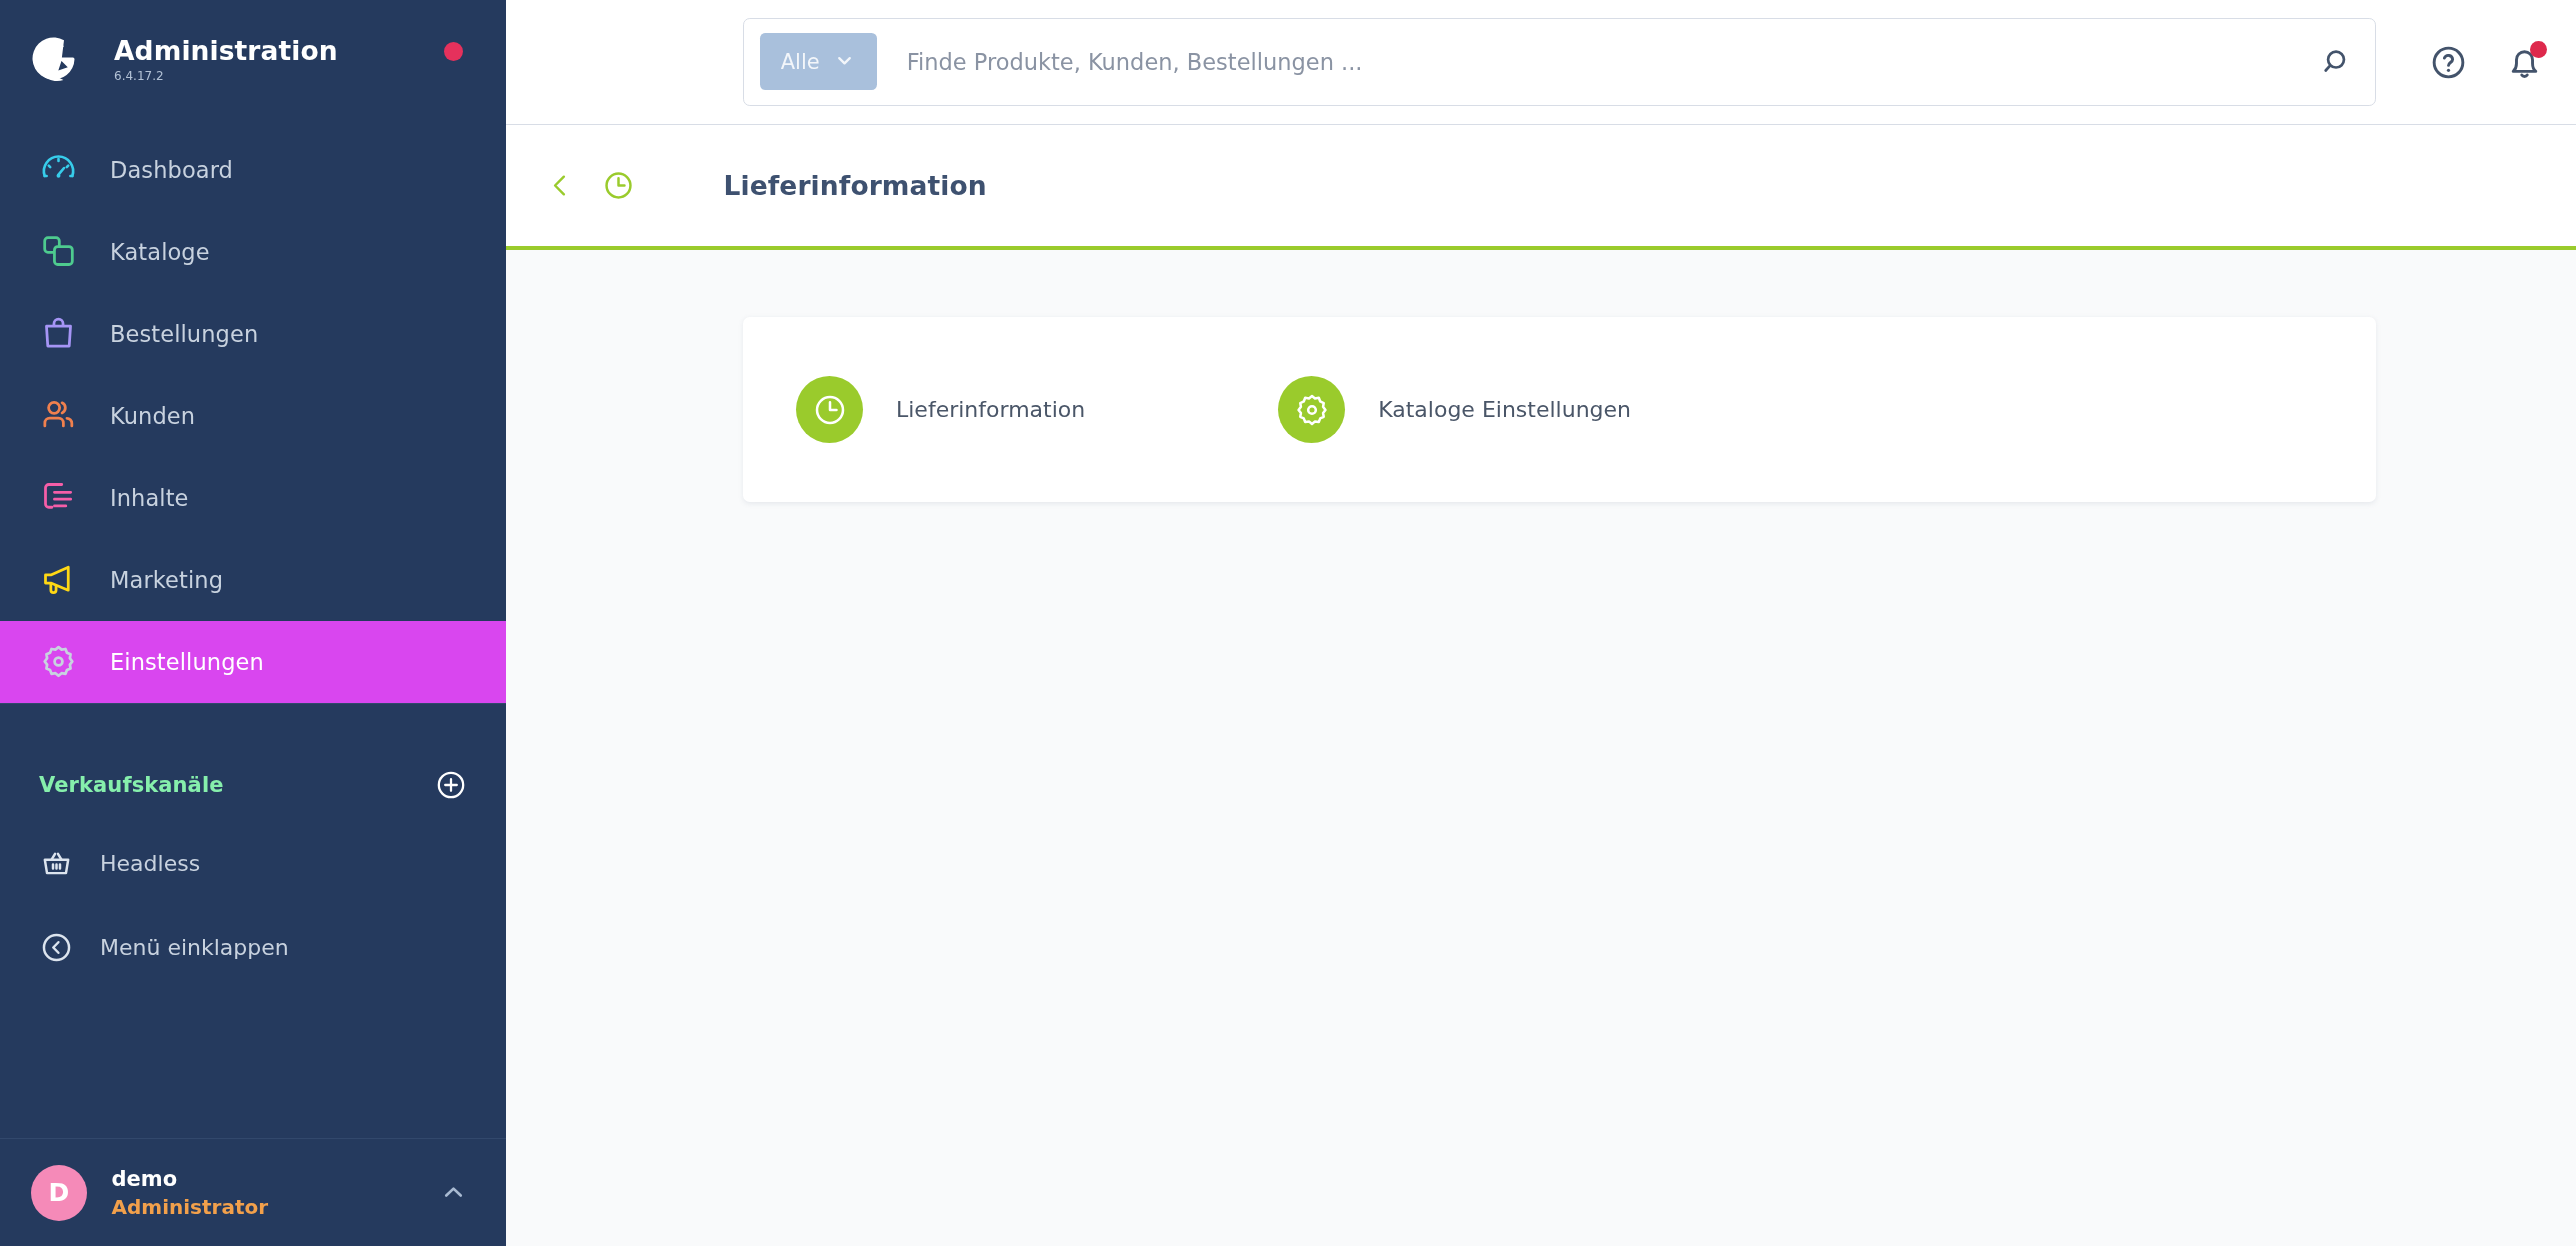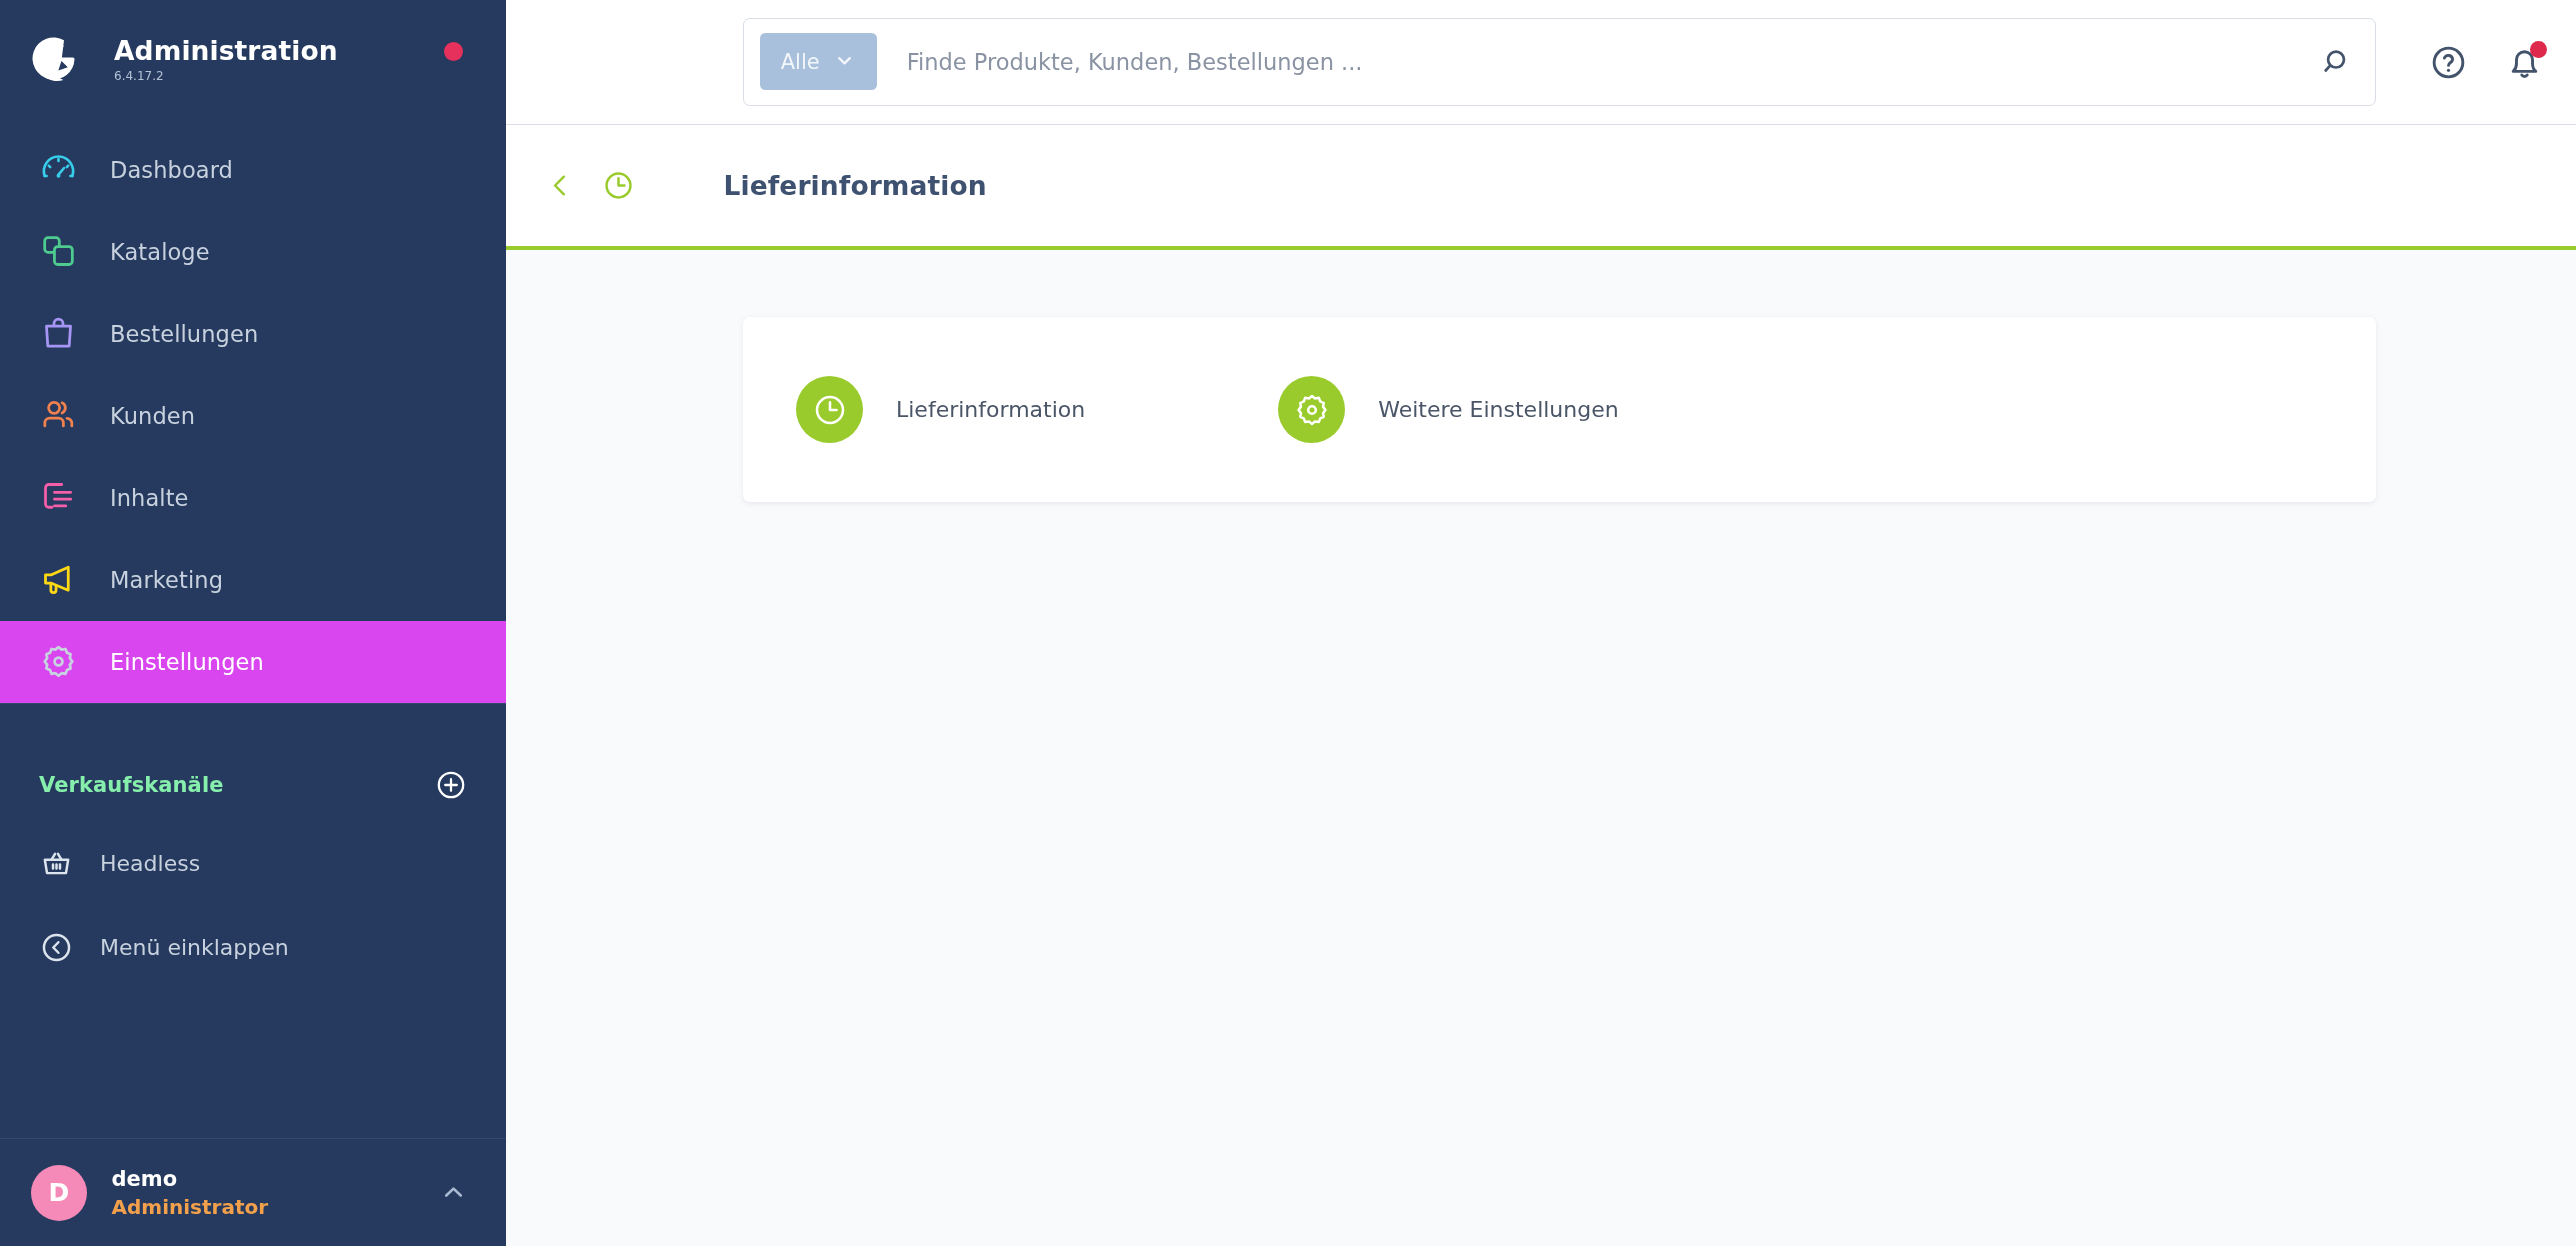--- a/index.html
+++ b/index.html
@@ -369,21 +369,21 @@
           <span class="action-label">Lieferinformation</span>
         </div>
 
         <div class="card-action">
           <span class="action-circle">
             <svg viewBox="0 0 24 24" width="38" height="38" fill="none" stroke="#FFFFFF" stroke-width="1.6" stroke-linejoin="round">
               <path d="M12 3.2l1.9 1.5 2.4-.4.9 2.3 2.2 1-.4 2.4L20.5 12l-1.5 1.9.4 2.4-2.2 1-.9 2.3-2.4-.4L12 20.8l-1.9-1.6-2.4.4-.9-2.3-2.2-1 .4-2.4L3.5 12l1.5-2 -.4-2.4 2.2-1 .9-2.3 2.4.4z"></path>
               <circle cx="12" cy="12" r="2.4"></circle>
             </svg>
           </span>
-          <span class="action-label">Weitere Einstellungen</span>
+          <span class="action-label">Kataloge Einstellungen</span>
         </div>
 
       </div>
     </div>
 
   </section>
 </div>
 
 
 </body></html>

